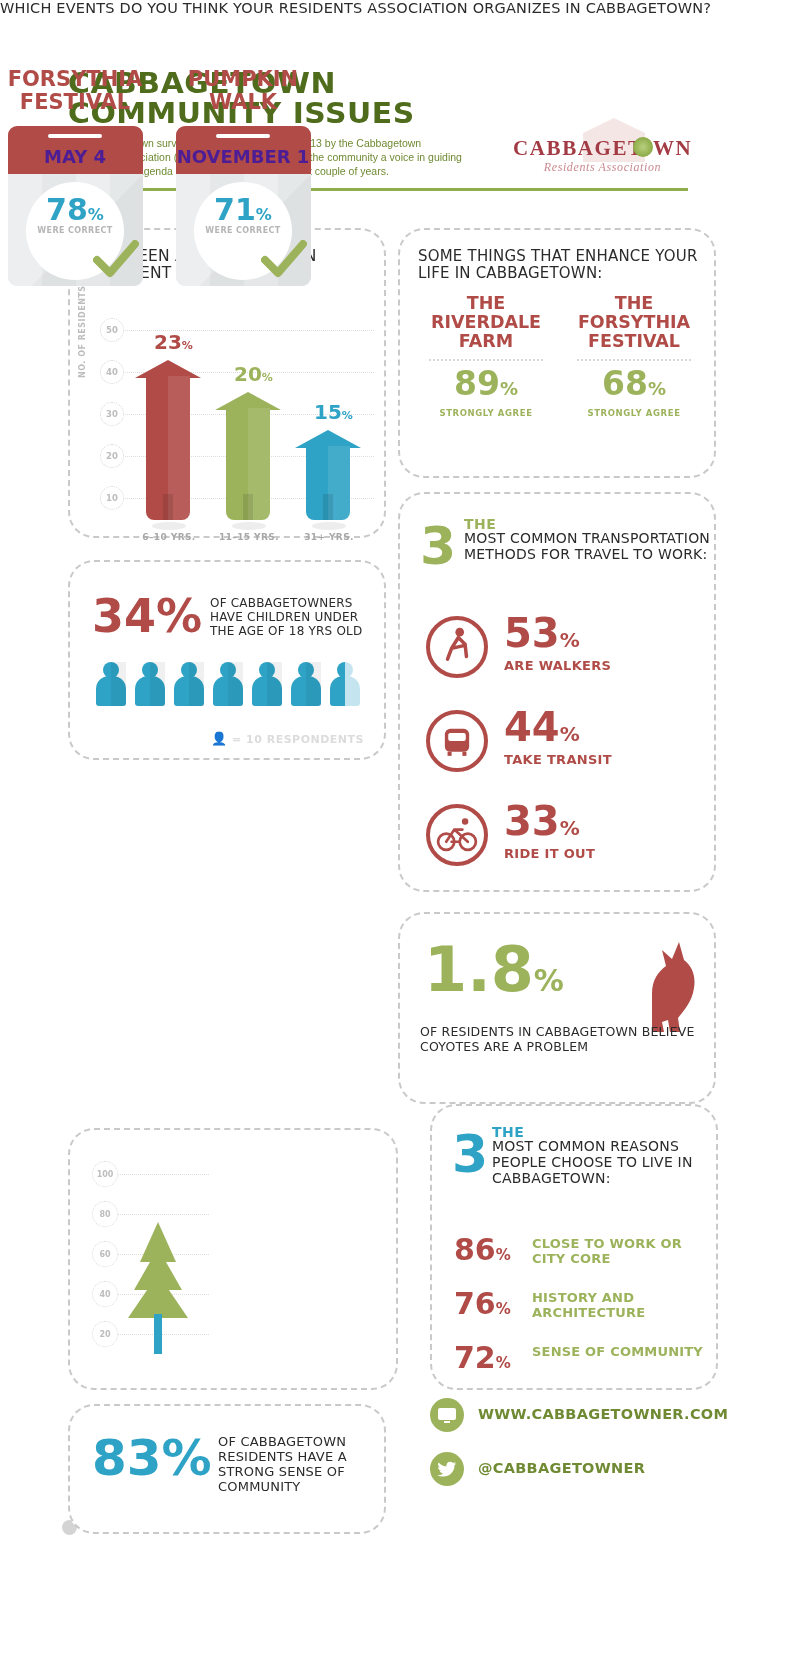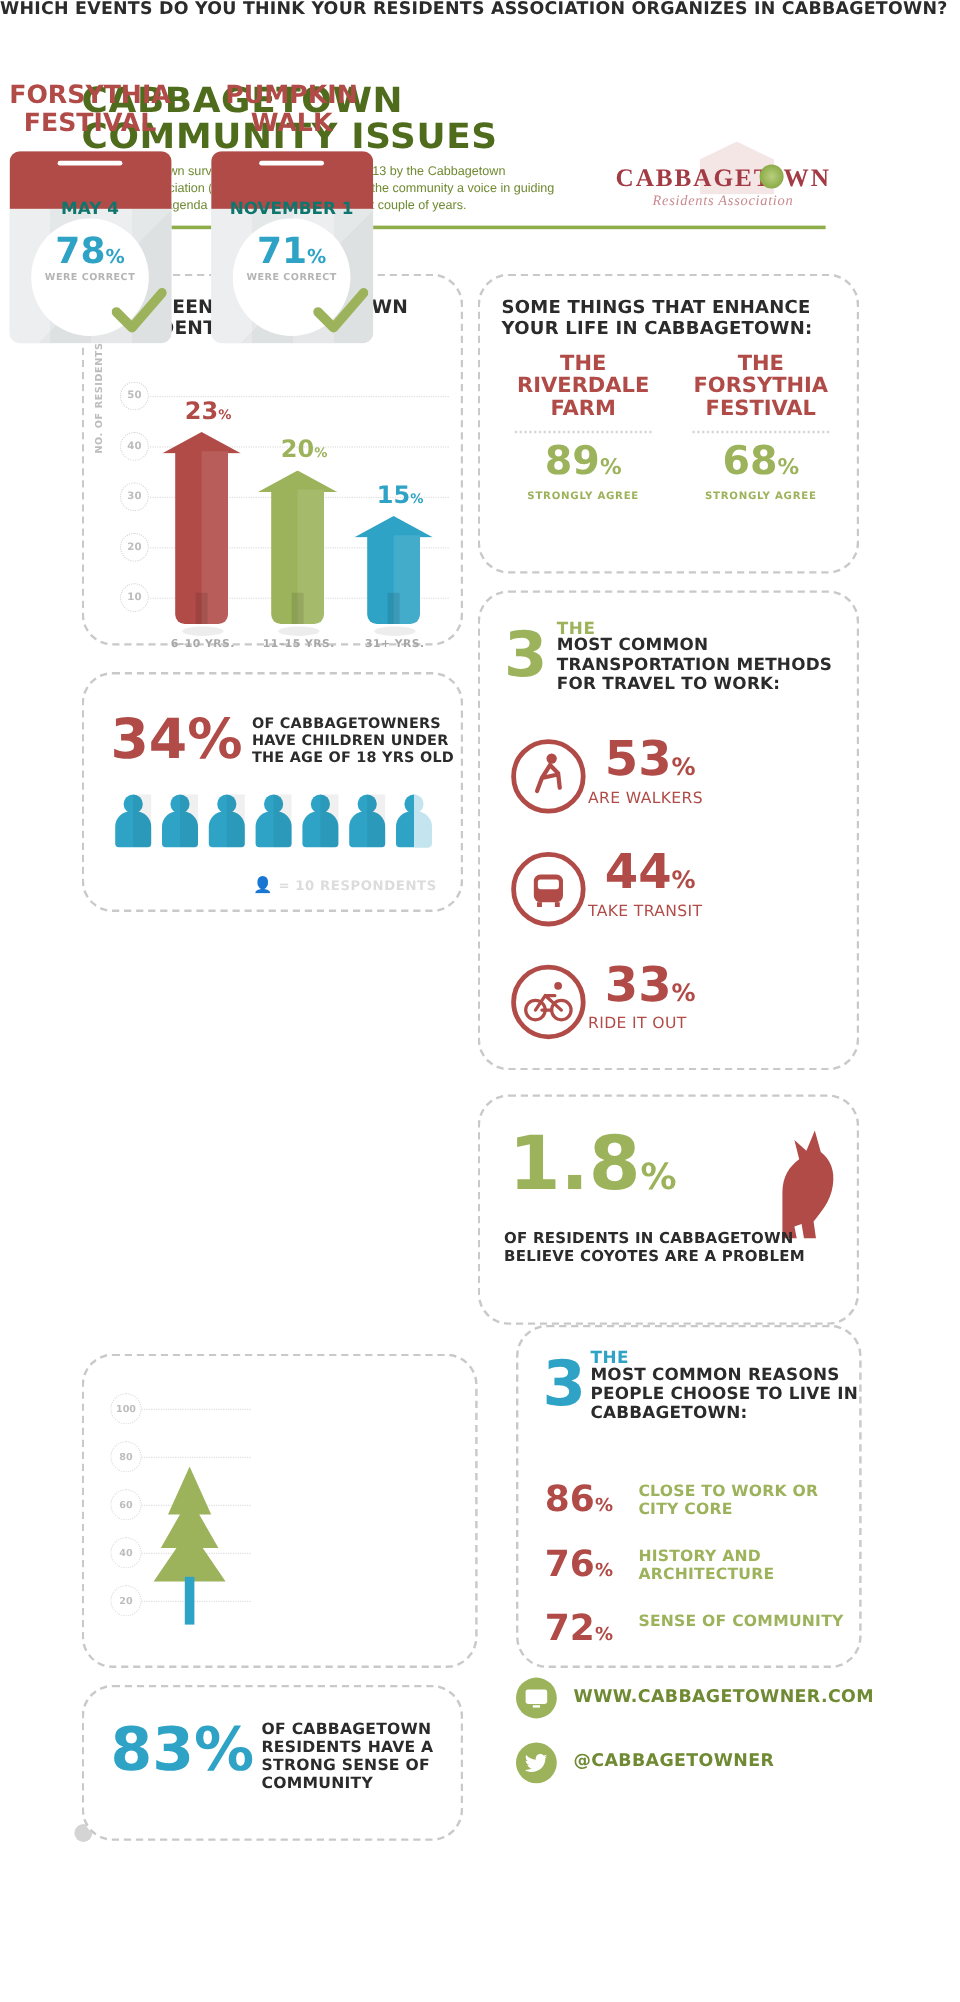--- a/index.html
+++ b/index.html
@@ -57,21 +57,21 @@
     border-radius: 26px;
     background: #fff;
   }
   .dot {
     position: absolute; width: 15px; height: 15px; border-radius: 50%;
     background: #d4d4d4;
   }
 
   
   .hd {
-    font-family: "DejaVu Sans", sans-serif; font-weight: bold;
+    font-family: "DejaVu Sans", sans-serif; font-weight: normal;
     color: #2b2b2b; text-transform: uppercase; letter-spacing: .2px;
   }
   .red { color: #b04b47; }
   .green { color: #9cb35c; }
   .blue { color: #2ea3c6; }
 
   
   #card1 { left: 68px; top: 228px; width: 318px; height: 310px; }
   #card1 .h { position:absolute; left:22px; top:18px; font-size:15.5px; line-height:17px; }
   .axislabel {
@@ -118,22 +118,22 @@
             font-weight:bold; font-size:14px; color:#9cb35c; letter-spacing:.5px;}
   .t3-num { position:absolute; left:20px; top:26px; font-family:"DejaVu Sans",sans-serif;
             font-weight:bold; font-size:52px; line-height:52px; color:#9cb35c;}
   .t3-head { position:absolute; left:64px; top:36px; font-size:14px; line-height:16px; }
   .trow { position:absolute; left:26px; width:280px; height:76px; }
   .tcircle { position:absolute; left:0; top:4px; width:62px; height:62px; border-radius:50%;
              border:4px solid #b04b47; }
   .tpct { position:absolute; left:78px; top:0px; font-family:"DejaVu Sans",sans-serif;
           font-weight:bold; font-size:40px; line-height:42px; color:#b04b47;}
   .tpct span { font-size:20px; }
-  .tcap { position:absolute; left:64px; top:46px; font-family:"DejaVu Sans",sans-serif;
-          font-weight:normal; font-size:13px; color:#b04b47; letter-spacing:.3px;}
+  .tcap { position:absolute; left:78px; top:46px; font-family:"DejaVu Sans",sans-serif;
+          font-weight:bold; font-size:13px; color:#b04b47; letter-spacing:.3px;}
 
   
   #card4 { left: 68px; top: 560px; width: 318px; height: 200px; }
   .c4-pct { position:absolute; left:22px; top:30px; font-family:"DejaVu Sans",sans-serif;
             font-weight:bold; font-size:46px; line-height:48px; color:#b04b47;}
   .c4-txt { position:absolute; left:140px; top:34px; font-size:12px; line-height:14px;}
   .people { position:absolute; left:26px; top:100px; width:272px; height:46px; }
   .person { position:absolute; width:30px; height:44px; }
   .person .head { position:absolute; left:7px; top:0; width:16px; height:16px; border-radius:50%; background:#2ea3c6;}
   .person .body { position:absolute; left:0; top:14px; width:30px; height:30px; background:#2ea3c6;
@@ -148,21 +148,21 @@
   .c5-h { position:absolute; left:0px; top:0px; font-size:14.5px; line-height:17px; }
   .evt { position:absolute; top:68px; width:150px; text-align:center; }
   .evt-name { font-family:"DejaVu Sans",sans-serif; font-weight:bold; font-size:21px;
               line-height:23px; color:#b04b47; text-transform:uppercase; }
   .cal { position:relative; margin:12px auto 0; width:135px; height:160px;
          border-radius:9px; overflow:hidden; background:#eef0f1; }
   .cal-top { position:absolute; left:0; top:0; width:100%; height:48px; background:#b04b47;}
   .cal-ring { position:absolute; left:50%; top:8px; transform:translateX(-50%); width:54px; height:4px;
               border-radius:2px; background:#fff;}
   .cal-date { position:absolute; left:0; top:20px; width:100%; text-align:center;
-              font-family:"DejaVu Sans",sans-serif; font-weight:bold; font-size:14px; color:#0f766e;margin-top:20px;}
+              font-family:"DejaVu Sans",sans-serif; font-weight:bold; font-size:18px; color:#4c1d95;}
   .cal-body { position:absolute; left:0; top:48px; width:100%; height:112px;
               background:
                 linear-gradient(135deg, rgba(255,255,255,0) 55%, rgba(0,0,0,.03) 55%),
                 repeating-linear-gradient(90deg,#eceeef 0 34px,#e5e8e9 34px 68px); }
   .cal-circle { position:absolute; left:50%; top:56px; transform:translateX(-50%);
                 width:98px; height:98px; border-radius:50%; background:#fff; }
   .cal-pct { position:absolute; left:0; top:66px; width:100%; text-align:center;
              font-family:"DejaVu Sans",sans-serif; font-weight:bold; font-size:30px; color:#2ea3c6;}
   .cal-pct span { font-size:16px; }
   .cal-cap { position:absolute; left:0; top:100px; width:100%; text-align:center;

